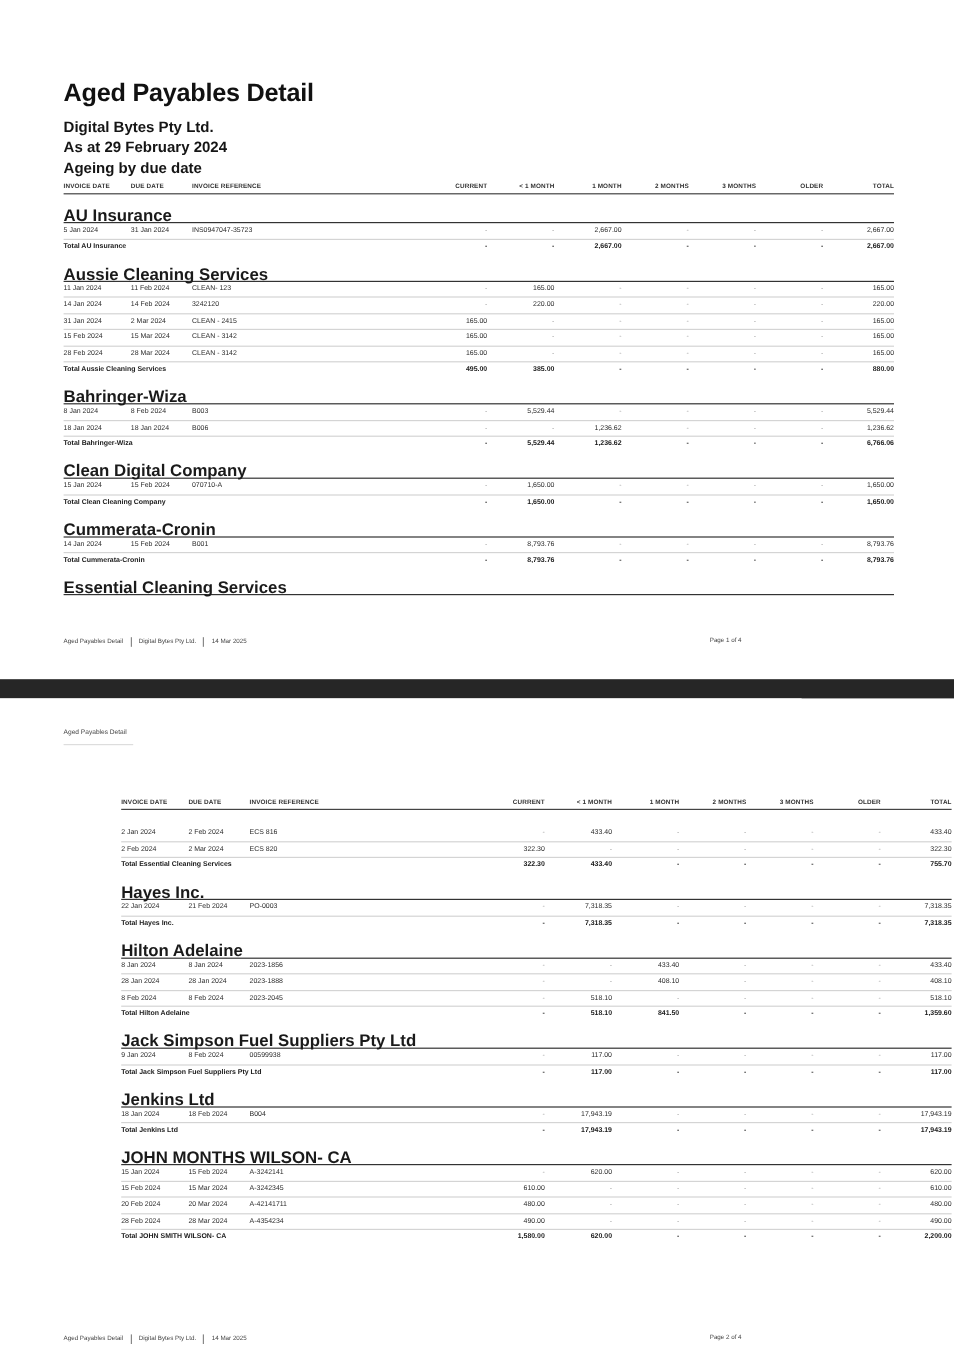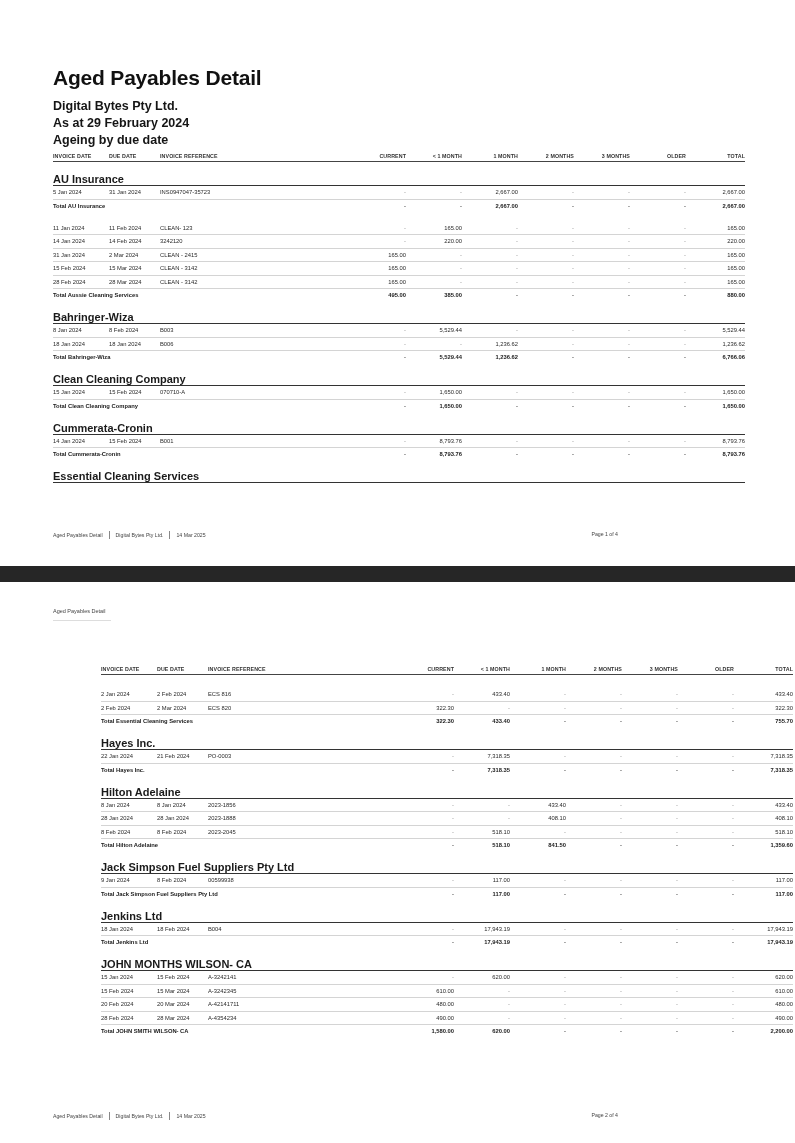--- a/index.html
+++ b/index.html
@@ -32,21 +32,21 @@
   .c-due { width: 51px; }
   .c-ref { width: 206px; }
   .c-cur { width: 40px; text-align: right; }
   .c-lt1 { width: 56px; text-align: right; }
   .c-m1 { width: 56px; text-align: right; }
   .c-m2 { width: 56px; text-align: right; }
   .c-m3 { width: 56px; text-align: right; }
   .c-old { width: 56px; text-align: right; }
   .c-tot { width: 59px; text-align: right; }
 
-  .vendor-name { font-size: 11px; font-weight: bold; color: #1a1a1a; height: 13px; line-height: 13px; border-bottom: 1.3px solid #333; }
+  .vendor-name { font-size: 14px; font-weight: bold; color: #1a1a1a; height: 13px; line-height: 13px; border-bottom: 1.3px solid #333; }
   .row { display: flex; height: 13.5px; line-height: 12.5px; font-size: 5.8px; color: #2a2a2a; border-bottom: 1px solid #d4d4d4; }
   .row .dash { color: #999; }
   .total-row { display: flex; height: 13px; line-height: 13px; font-size: 5.8px; font-weight: bold; color: #1a1a1a; }
   .group { margin-bottom: 9px; }
   .group.last { margin-bottom: 0; }
 
   .footer { position: absolute; left: 53px; font-size: 5.2px; color: #444; display: flex; align-items: center; }
   #page1 .footer { top: 531px; }
   #page2 .footer { top: 530px; }
   .footer .sep { display: inline-block; width: 1px; height: 8px; background: #888; margin: 0 6px; }
@@ -97,20 +97,21 @@
             <div class="c-cur">-</div>
             <div class="c-lt1">-</div>
             <div class="c-m1">2,667.00</div>
             <div class="c-m2">-</div>
             <div class="c-m3">-</div>
             <div class="c-old">-</div>
             <div class="c-tot">2,667.00</div>
           </div>
         </div>
         <div class="group">
+          <div class="vendor-name">Aussie Cleaning Services</div>
           <div class="row">
             <div class="c-date">11 Jan 2024</div>
             <div class="c-due">11 Feb 2024</div>
             <div class="c-ref">CLEAN- 123</div>
             <div class="c-cur dash">-</div>
             <div class="c-lt1">165.00</div>
             <div class="c-m1 dash">-</div>
             <div class="c-m2 dash">-</div>
             <div class="c-m3 dash">-</div>
             <div class="c-old dash">-</div>
@@ -206,21 +207,21 @@
             <div class="c-cur">-</div>
             <div class="c-lt1">5,529.44</div>
             <div class="c-m1">1,236.62</div>
             <div class="c-m2">-</div>
             <div class="c-m3">-</div>
             <div class="c-old">-</div>
             <div class="c-tot">6,766.06</div>
           </div>
         </div>
         <div class="group">
-          <div class="vendor-name">Clean Cleaning Company</div>
+          <div class="vendor-name">Clean Digital Company</div>
           <div class="row">
             <div class="c-date">15 Jan 2024</div>
             <div class="c-due">15 Feb 2024</div>
             <div class="c-ref">070710-A</div>
             <div class="c-cur dash">-</div>
             <div class="c-lt1">1,650.00</div>
             <div class="c-m1 dash">-</div>
             <div class="c-m2 dash">-</div>
             <div class="c-m3 dash">-</div>
             <div class="c-old dash">-</div>

